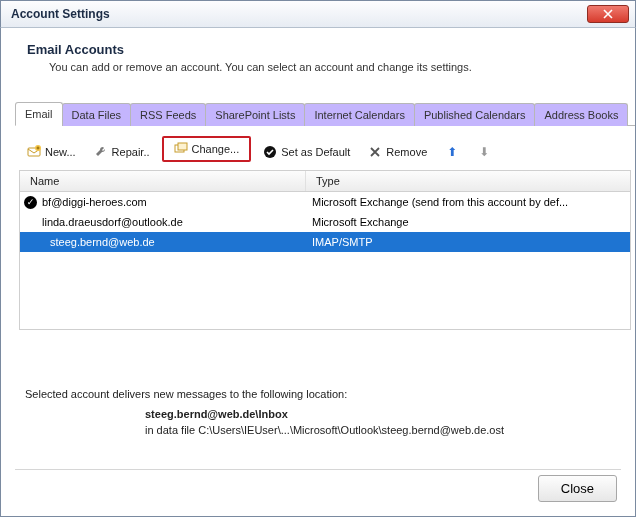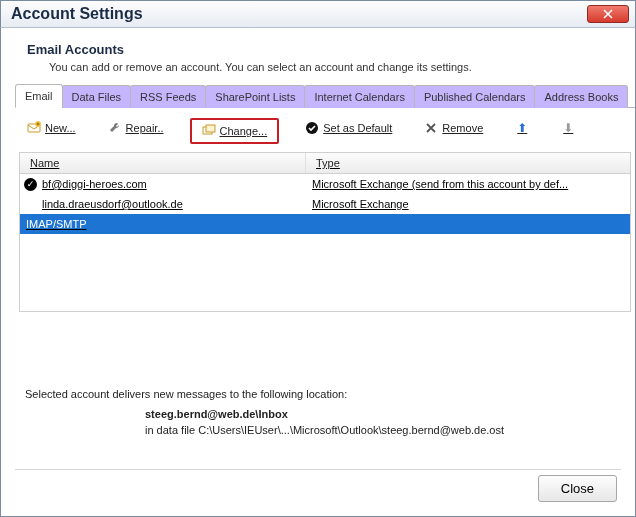--- a/index.html
+++ b/index.html
@@ -1,44 +1,44 @@
 <!DOCTYPE html>
 <html><head>
 <meta charset="utf-8">
 <style>
 * { box-sizing: border-box; margin: 0; padding: 0; font-family: "Segoe UI", Tahoma, sans-serif; }
 body { width: 636px; height: 517px; background: #fff; }
 
 
-.titlebar { height: 28px; background: linear-gradient(#fdfdfe,#e7ecf3); border: 1px solid #7a8aa0; border-bottom: 1px solid #b5c0cd; display: flex; align-items: center; padding: 0 6px 0 10px; font-size: 16px; color: #1b2b45; }
+.titlebar { height: 28px; background: linear-gradient(#fdfdfe,#e7ecf3); border: 1px solid #7a8aa0; border-bottom: 1px solid #b5c0cd; display: flex; align-items: center; padding: 0 6px 0 10px; font-size: 12px; color: #1b2b45; }
 .titlebar-title { font-weight: 600; flex: 1; }
 .close-btn { width: 42px; height: 18px; background: linear-gradient(#f07a6e,#d63b2d); border: 1px solid #8f2c22; border-radius: 3px; display:flex; align-items:center; justify-content:center; color:#fff; cursor:pointer; }
 .close-btn svg { width:10px; height:10px; }
 
 
 .window-body { border: 1px solid #7a8aa0; border-top:none; height: calc(517px - 28px); padding: 10px 0 12px 14px; position:relative; background:#fff; }
 
 .section-title { font-size: 13px; font-weight: 700; color:#1b2b45; margin: 4px 0 4px 12px;}
-.section-desc { font-size: 11px; color:#333; margin: 0 0 10px 34px; }
+.section-desc { font-size: 11px; color:#333; margin: 0 0 28px 34px; }
 
 
 .tabs { display:flex; align-items:flex-end; border-bottom:1px solid #b7b7b7; margin-top:6px; }
 .tab { font-size:11px; padding:5px 9px 5px 9px; border:1px solid #b7b7b7; border-bottom:none; background:#c4b5fd; color:#333; margin-right:-1px; position:relative; top:1px; border-radius:3px 3px 0 0; cursor:pointer; }
 .tab.active { background:#fff; border-bottom:1px solid #fff; font-weight:400; }
 
 
-.toolbar { display:flex; align-items:flex-start; gap:20px; padding:10px 6px 8px 6px; font-size:11px; color:#222;text-decoration:underline; }
+.toolbar { display:flex; align-items:flex-end; gap:6px; padding:10px 6px 8px 6px; font-size:11px; color:#222; }
 .tool { display:flex; align-items:center; gap:4px; padding:2px 5px; cursor:pointer; border:1px solid transparent; border-radius:2px; }
 .tool.hot { border:2px solid #c81d25; padding:4px 10px; }
 .ico { width:14px; height:14px; display:inline-flex; align-items:center; justify-content:center; }
 .arrow-up { color:#2a6fd6; font-size:12px; }
 .arrow-down { color:#9a9a9a; font-size:12px; }
 
 
-.table-wrap { border:1px solid #cfcfcf; margin:0 4px; height:160px; overflow:hidden; font-size:11px;text-decoration:underline; }
+.table-wrap { border:1px solid #cfcfcf; margin:0 4px; height:160px; overflow:hidden; font-size:11px; }
 .thead { display:flex; background:linear-gradient(#fcfcfc,#ececec); border-bottom:1px solid #d0d0d0; }
 .th { padding:4px 10px; color:#222; }
 .th.name { width:286px; border-right:1px solid #e0e0e0;}
 .th.type { flex:1; }
 .tbody .tr { display:flex; padding:2px 0; align-items:center; }
 .tbody .tr .cell.name { width:286px; padding:2px 6px 2px 22px; position:relative;}
 .tbody .tr .cell.type { flex:1; padding:2px 6px;}
 .tr.selected { background:#1e74d2; color:#fff; }
 .tr.selected .cell.name { padding-left:30px; }
 .default-mark { position:absolute; left:4px; top:2px; width:13px; height:13px; border-radius:50%; background:#000; display:flex; align-items:center; justify-content:center; }
@@ -150,20 +150,21 @@
           <span class="default-mark"></span>
           <span>bf@diggi-heroes.com</span>
         </div>
         <div class="cell type">Microsoft Exchange (send from this account by def...</div>
       </div>
       <div class="tr">
         <div class="cell name"><span>linda.draeusdorf@outlook.de</span></div>
         <div class="cell type">Microsoft Exchange</div>
       </div>
       <div class="tr selected">
+        <div class="cell name"><span>steeg.bernd@web.de</span></div>
         <div class="cell type">IMAP/SMTP</div>
       </div>
     </div>
   </div>
 
   <div class="delivery">
     <div class="line1">Selected account delivers new messages to the following location:</div>
     <div class="loc">
       <span class="b">steeg.bernd@web.de\Inbox</span>
       <span>in data file C:\Users\IEUser\...\Microsoft\Outlook\steeg.bernd@web.de.ost</span>

